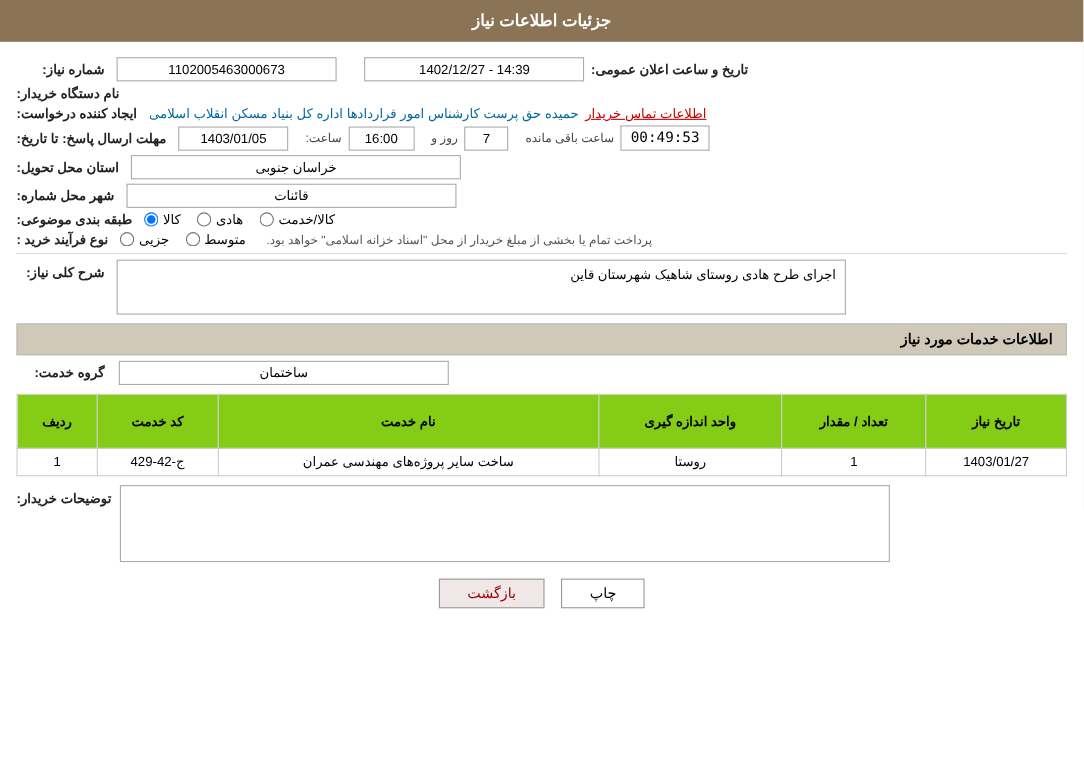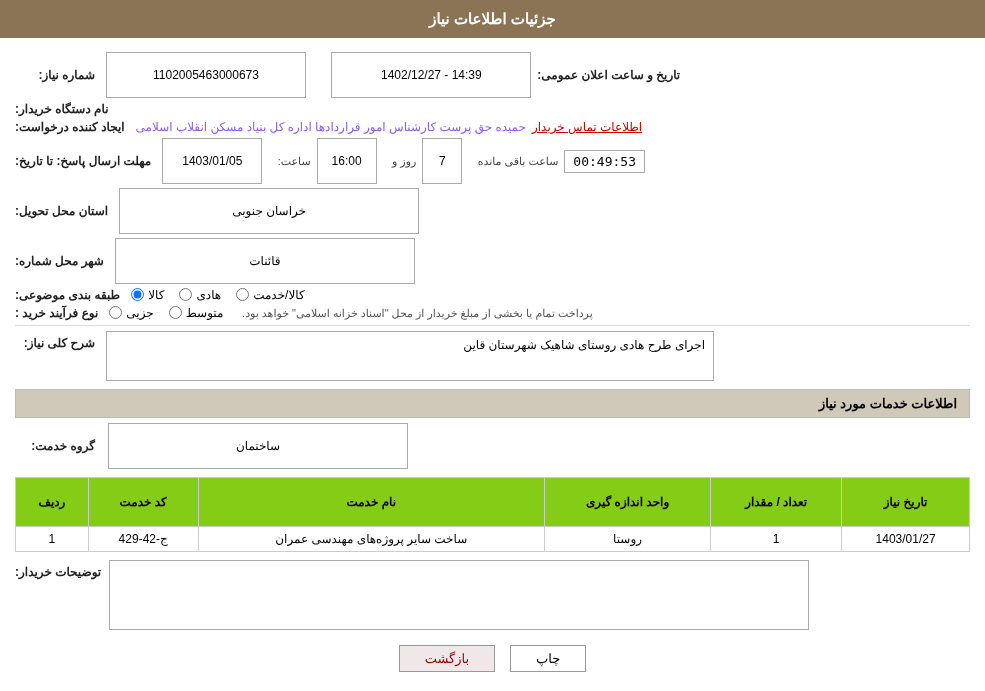--- a/index.html
+++ b/index.html
@@ -30,21 +30,21 @@
       font-weight: bold;
       white-space: nowrap;
       margin-right: 5px;
       color: #222;
       min-width: 80px;
       text-align: right;
     }
     .value-box {
       border: 1px solid #aaa;
       background: #fff;
-      padding: 15px 8px;
+      padding: 3px 8px;
       min-width: 120px;
       text-align: center;
       font-size: 12px;
     }
     .value-box-wide {
       min-width: 400px;
     }
     .value-box-medium {
       min-width: 250px;
     }
@@ -80,21 +80,21 @@
     .radio-item input[type=radio] {
       margin: 0;
     }
     .description-box {
       border: 1px solid #aaa;
       background: #fff;
       padding: 6px 8px;
       min-height: 50px;
       text-align: right;
       font-size: 12px;
-      width: 608px;
+      width: 663px;
       margin-right: 5px;
     }
     .section-header {
       background: #d0c8b8;
       border: 1px solid #bbb;
       padding: 6px 12px;
       font-weight: bold;
       font-size: 13px;
       margin: 8px 0 5px 0;
     }
@@ -194,21 +194,21 @@
       <span class="value-box" style="min-width:200px; direction:ltr;">1102005463000673</span>
       <span class="label">شماره نیاز:</span>
     </div>
 
     <div class="field-row">
       <span class="label">نام دستگاه خریدار:</span>
     </div>
 
     <div class="field-row">
       <span class="contact-link">اطلاعات تماس خریدار</span>
-      <span style="color:#8b5cf6;">حمیده حق پرست کارشناس امور قراردادها اداره کل بنیاد مسکن انقلاب اسلامی</span>
+      <span style="color:#0369a1;">حمیده حق پرست کارشناس امور قراردادها اداره کل بنیاد مسکن انقلاب اسلامی</span>
       <span class="label">ایجاد کننده درخواست:</span>
     </div>
 
     <div class="field-row">
       <span class="countdown">00:49:53</span>
       <span class="small-label">ساعت باقی مانده</span>
       &nbsp;
       <span class="value-box" style="min-width:40px;">7</span>
       <span class="small-label">روز و</span>
       &nbsp;

